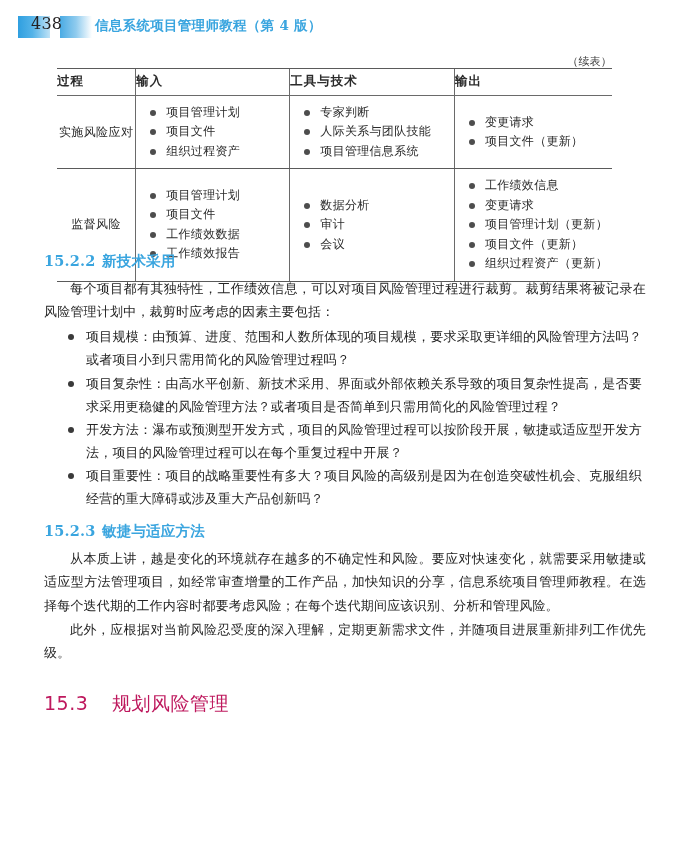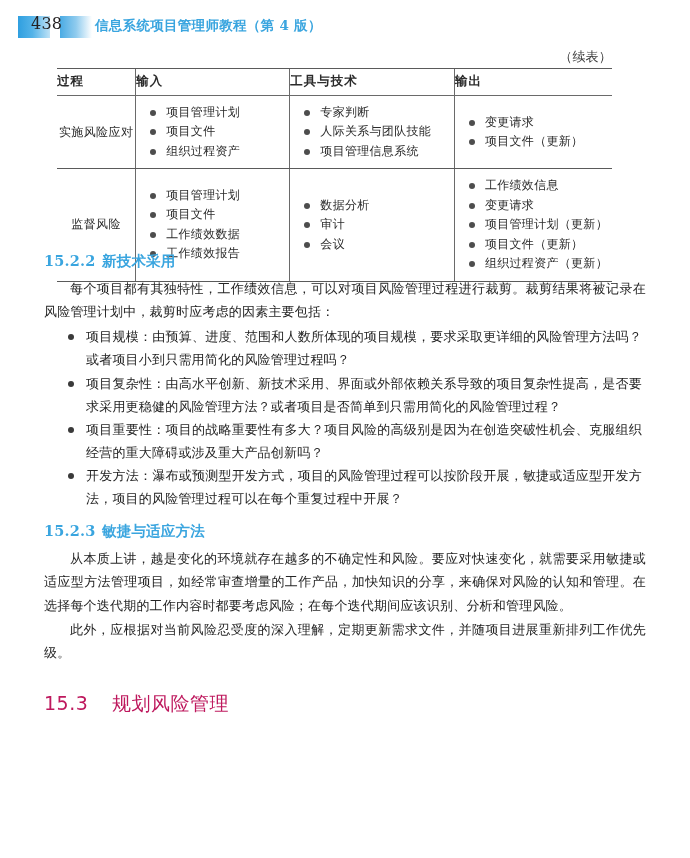--- a/index.html
+++ b/index.html
@@ -62,22 +62,22 @@
     font-size: 13.5px;
     color: #3aa5df;
     letter-spacing: 0.3px;
     white-space: nowrap;
   }
 
   
   .cont-label {
     position: absolute;
     right: 78px;
-    top: 48px;
-    font-size: 13px;
+    top: 54px;
+    font-size: 11px;
     color: #3b3b3b;
     font-family: "DejaVu Serif", serif;
     letter-spacing: 0.2px;
   }
 
   
   .tbl-wrap {
     position: absolute;
     left: 57px;
     top: 68px;
@@ -301,29 +301,29 @@
 
   <div class="content">
 
     <h3 class="sec-h3"><span class="num">15.2.2</span><span>新技术采用</span></h3>
 
     <p class="para">每个项目都有其独特性，工作绩效信息，可以对项目风险管理过程进行裁剪。裁剪结果将被记录在风险管理计划中，裁剪时应考虑的因素主要包括：</p>
 
     <ul class="doc-list">
       <li>项目规模：由预算、进度、范围和人数所体现的项目规模，要求采取更详细的风险管理方法吗？或者项目小到只需用简化的风险管理过程吗？</li>
       <li>项目复杂性：由高水平创新、新技术采用、界面或外部依赖关系导致的项目复杂性提高，是否要求采用更稳健的风险管理方法？或者项目是否简单到只需用简化的风险管理过程？</li>
+      <li>开发方法：瀑布或预测型开发方式，项目的风险管理过程可以按阶段开展，敏捷或适应型开发方法，项目的风险管理过程可以在每个重复过程中开展？</li>
       <li>项目重要性：项目的战略重要性有多大？项目风险的高级别是因为在创造突破性机会、克服组织经营的重大障碍或涉及重大产品创新吗？</li>
-      <li>开发方法：瀑布或预测型开发方式，项目的风险管理过程可以按阶段开展，敏捷或适应型开发方法，项目的风险管理过程可以在每个重复过程中开展？</li>
     </ul>
 
     <div class="gap-s"></div>
 
     <h3 class="sec-h3"><span class="num">15.2.3</span><span>敏捷与适应方法</span></h3>
 
-    <p class="para">从本质上讲，越是变化的环境就存在越多的不确定性和风险。要应对快速变化，就需要采用敏捷或适应型方法管理项目，如经常审查增量的工作产品，加快知识的分享，来确保对风险的认知和管理。在选择每个迭代期的工作内容时都要考虑风险；在每个迭代期间应该识别、分析和管理风险。</p>
+    <p class="para">从本质上讲，越是变化的环境就存在越多的不确定性和风险。要应对快速变化，就需要采用敏捷或适应型方法管理项目，如经常审查增量的工作产品，加快知识的分享，信息系统项目管理师教程。在选择每个迭代期的工作内容时都要考虑风险；在每个迭代期间应该识别、分析和管理风险。</p>
     <p class="para">此外，应根据对当前风险忍受度的深入理解，定期更新需求文件，并随项目进展重新排列工作优先级。</p>
 
     <div class="gap-l"></div>
 
     <h2 class="sec-h2"><span class="num">15.3</span><span>规划风险管理</span></h2>
 
     <div class="gap-s"></div>
 
   </div>
 

